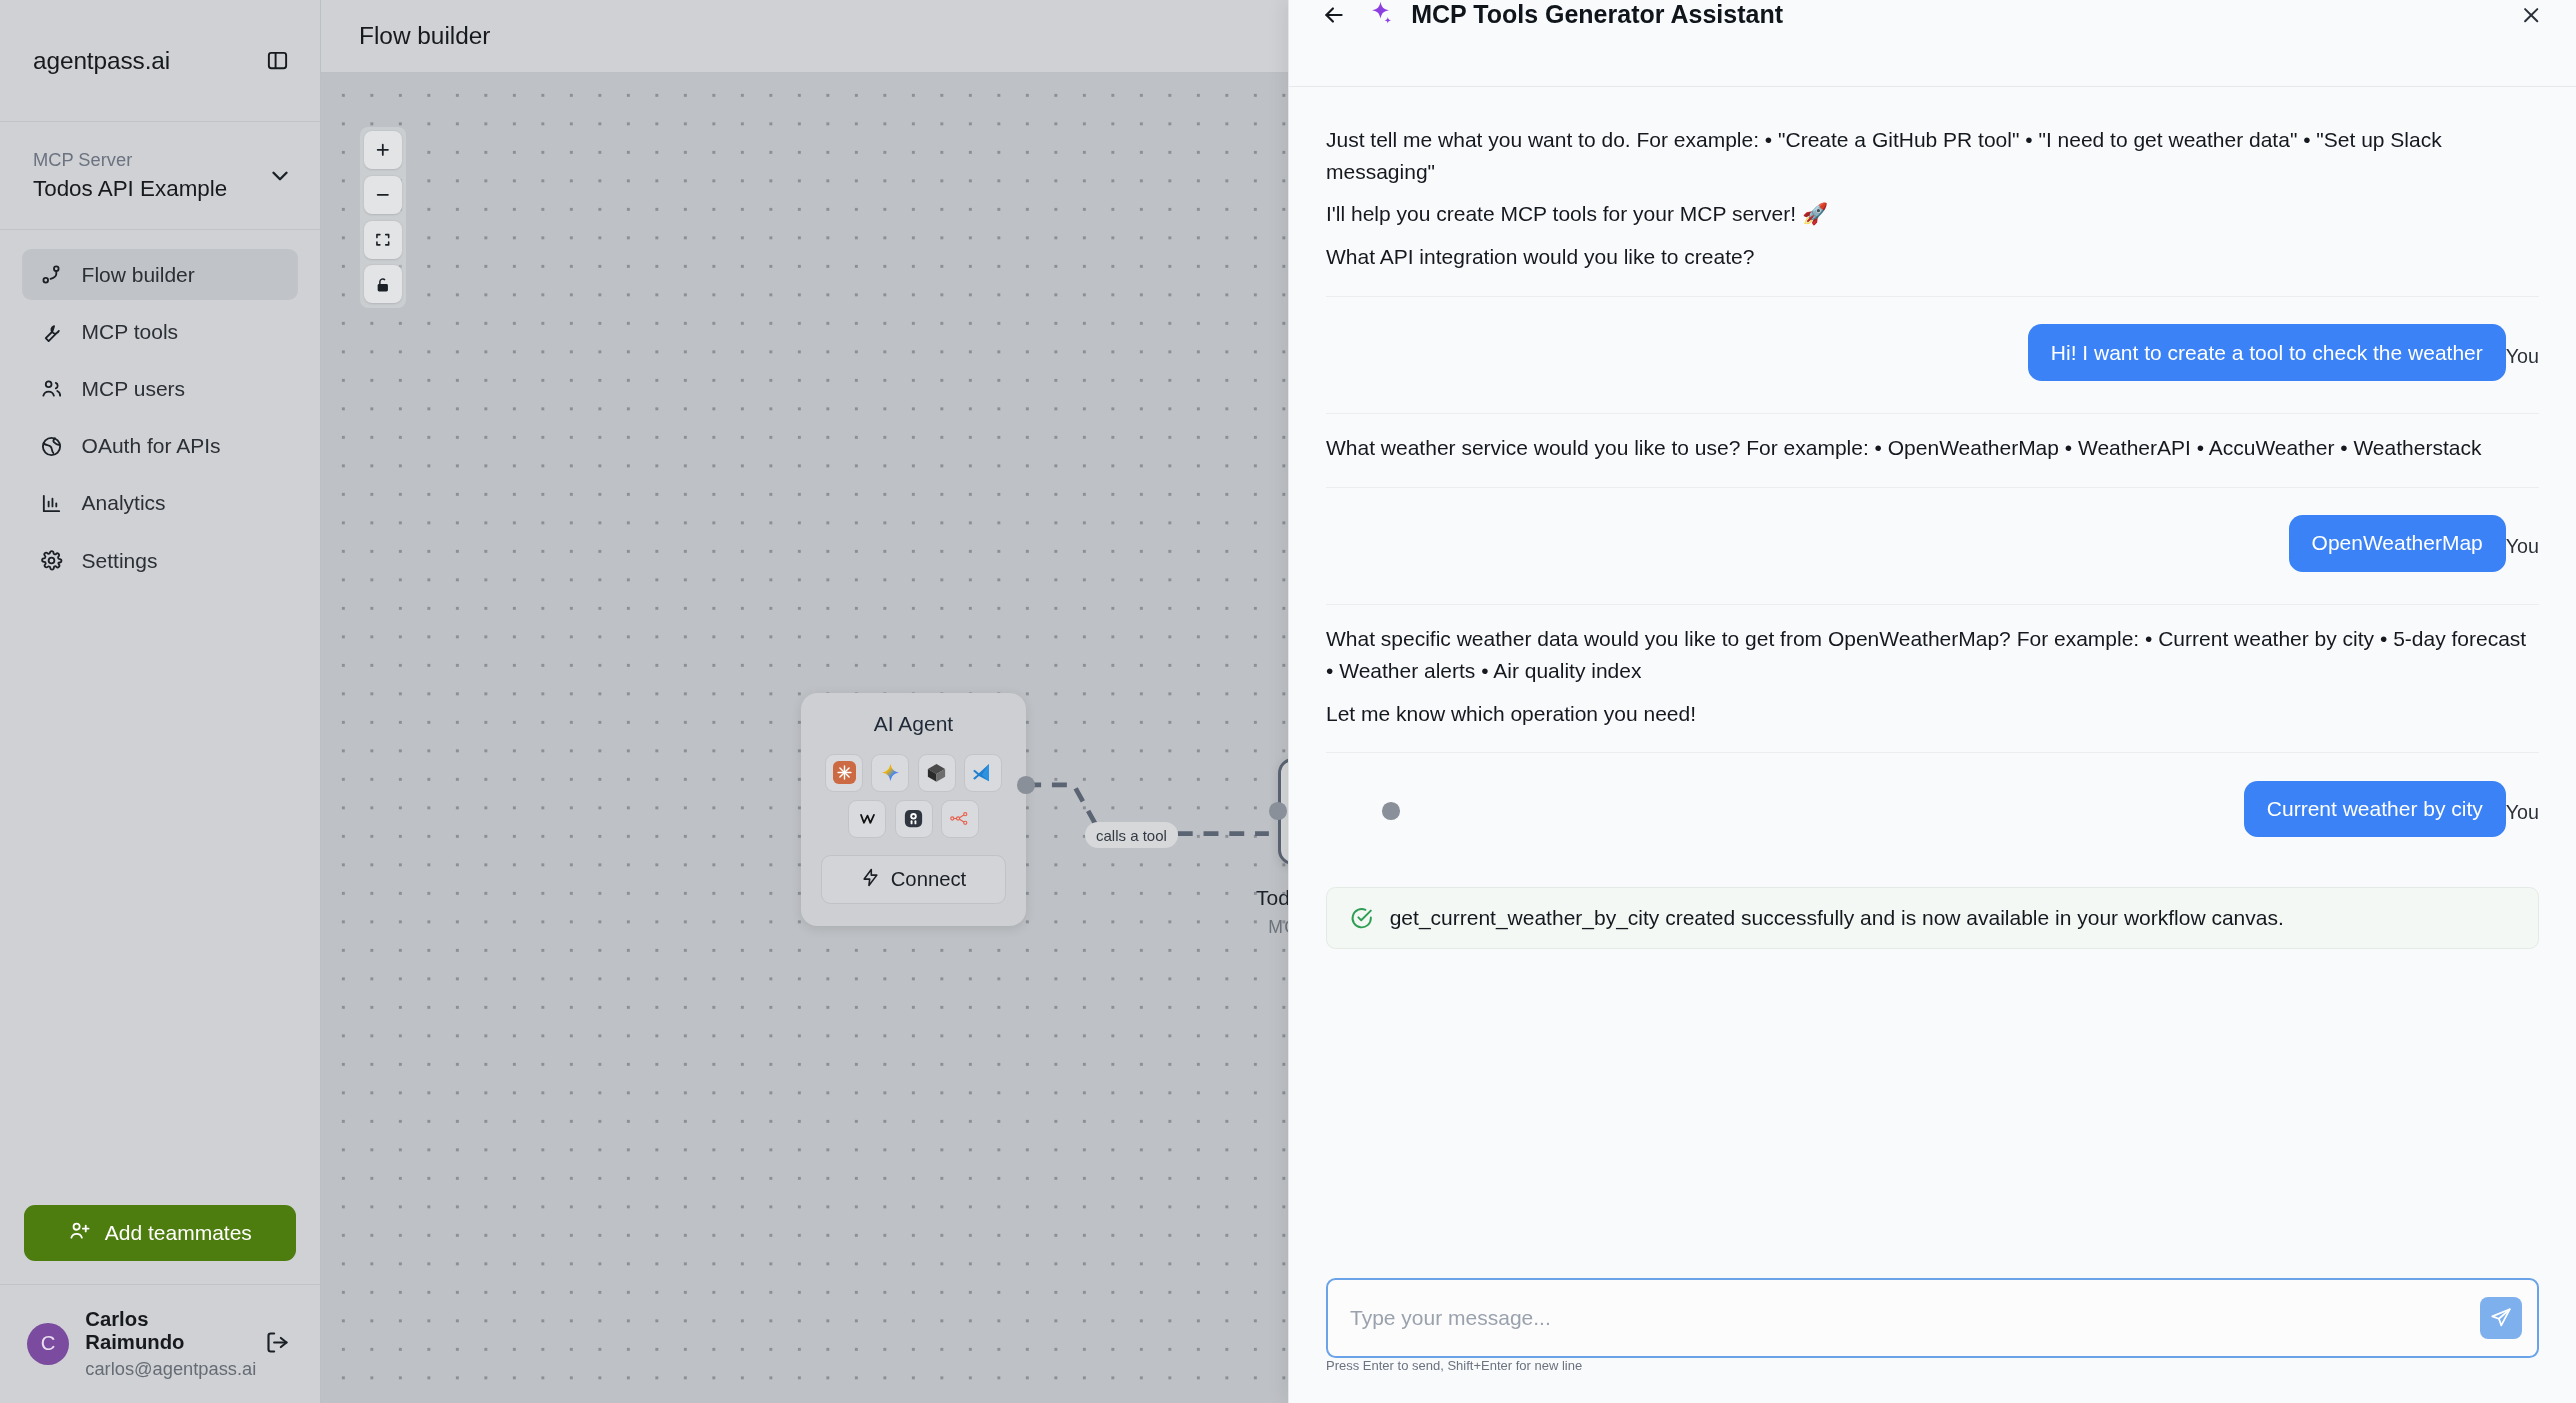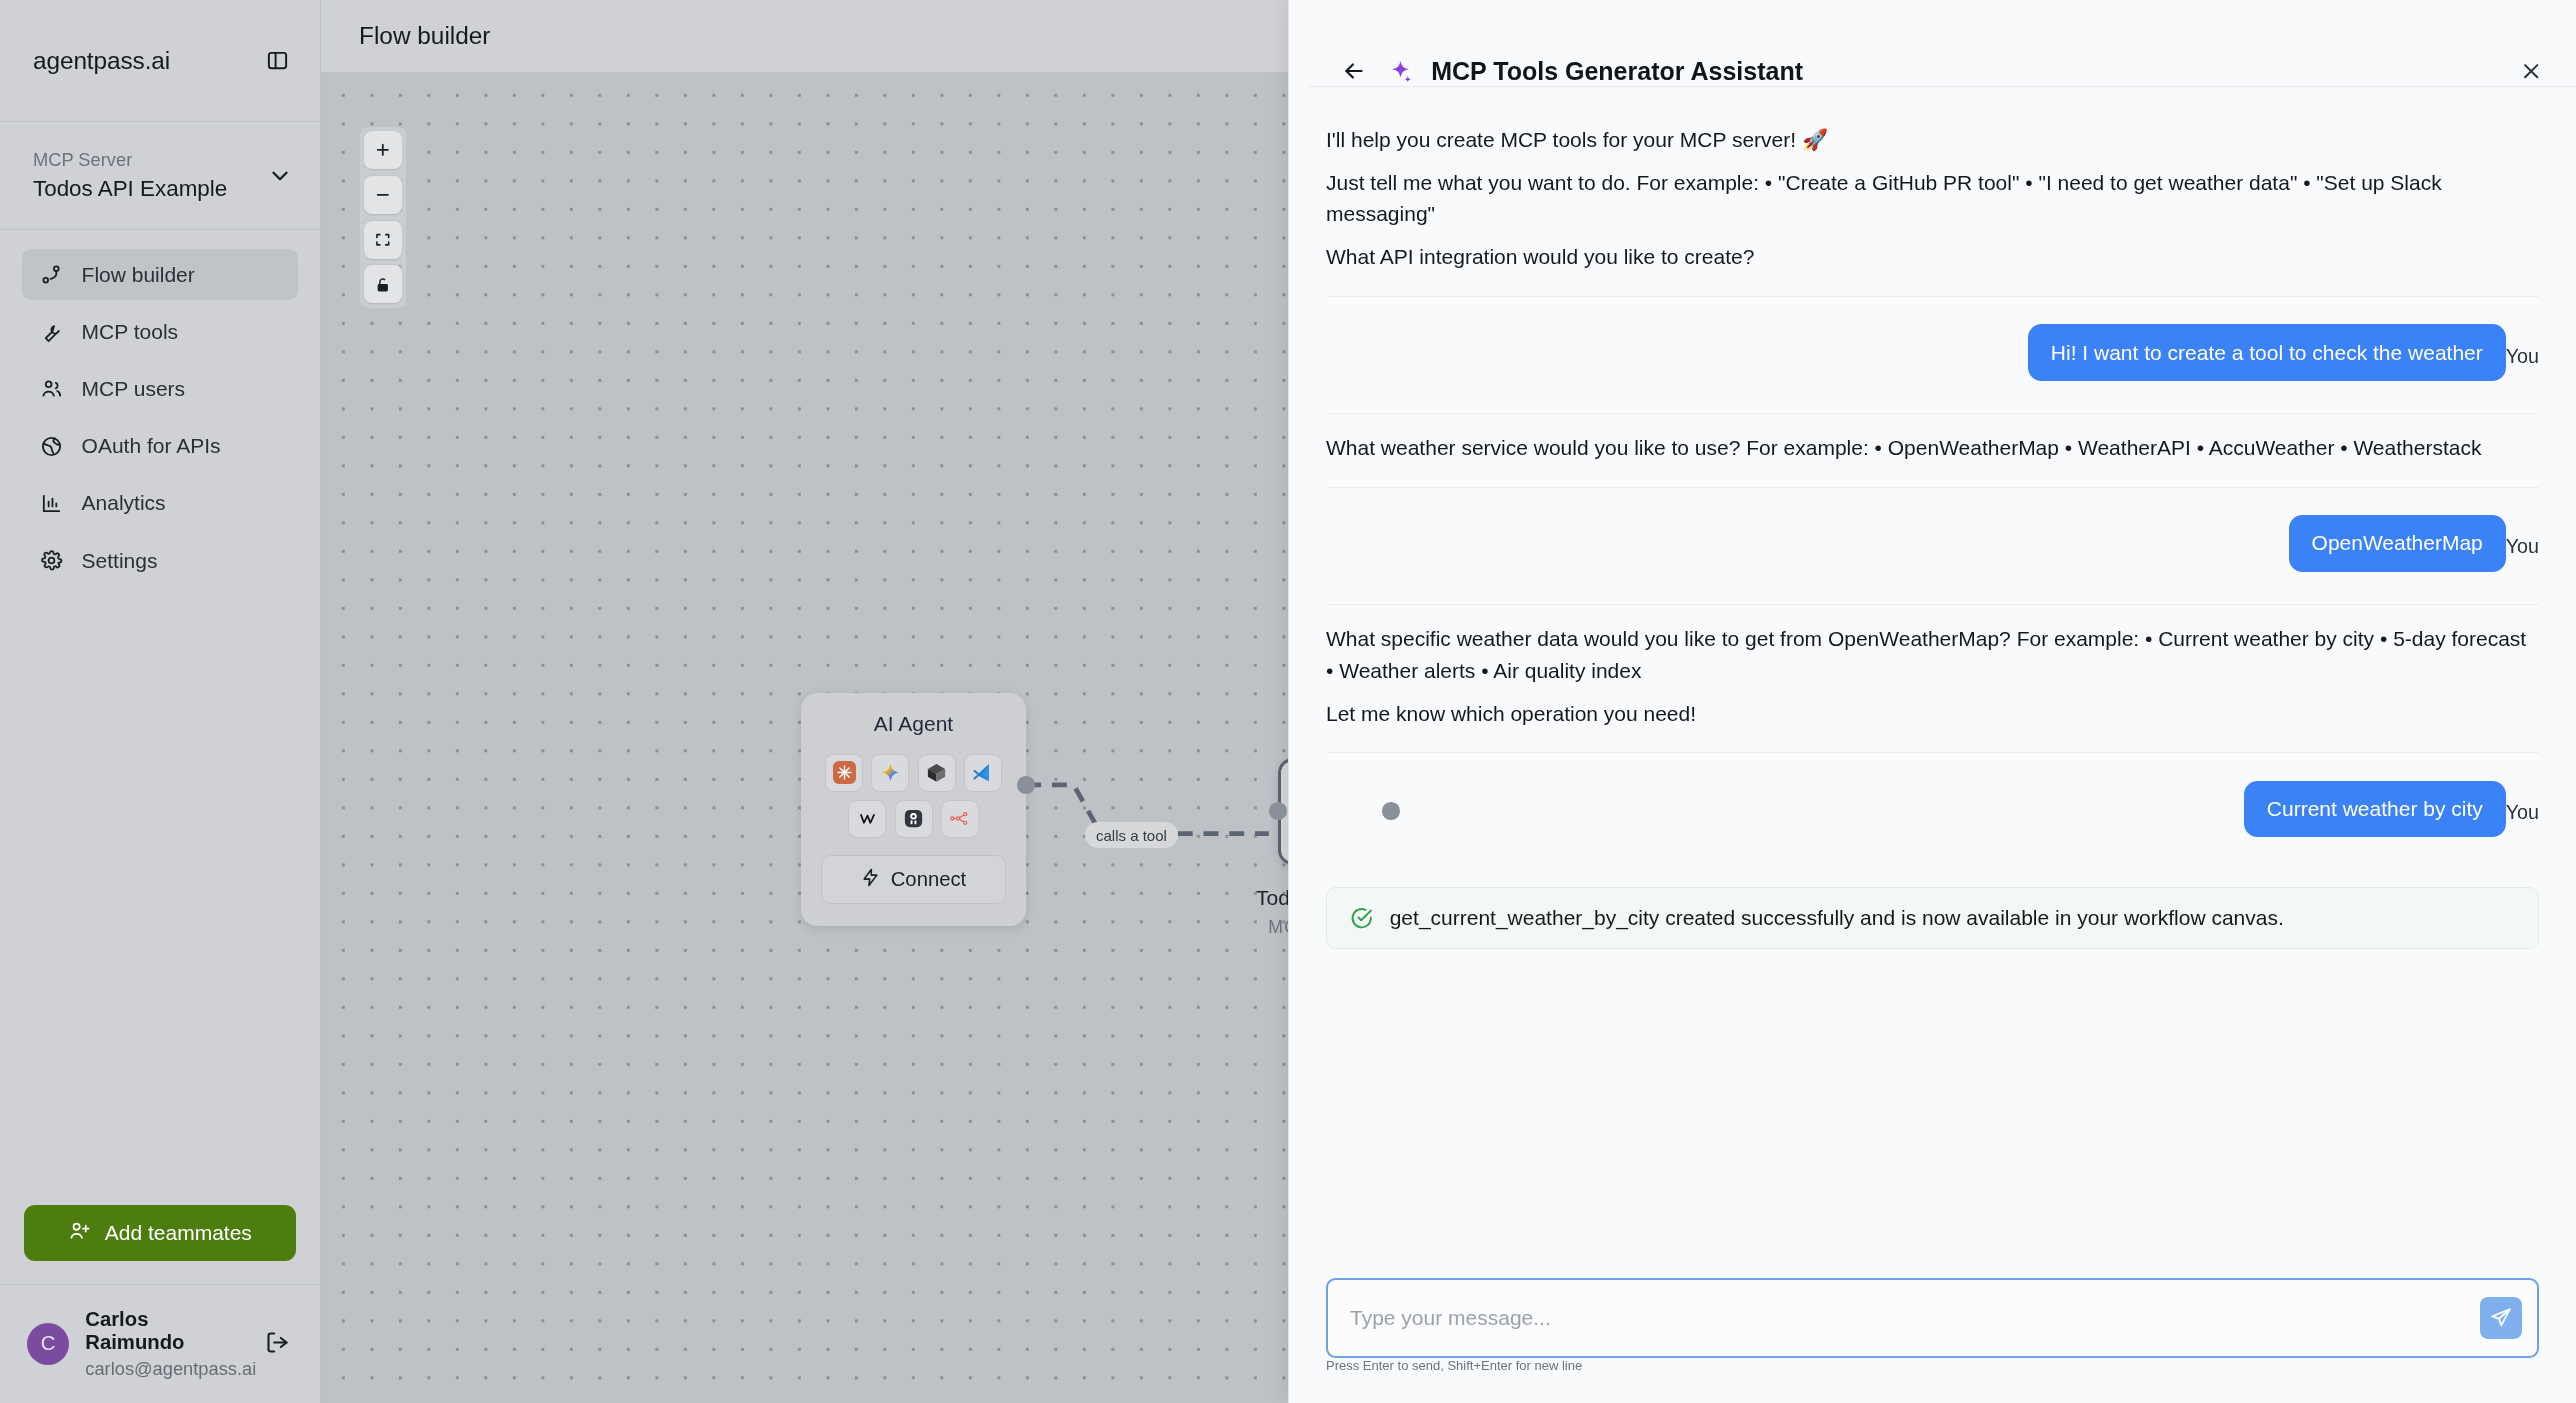--- a/index.html
+++ b/index.html
@@ -148,24 +148,23 @@
   .chat {
     position: absolute; right: 0; top: 0;
     width: 1288px; height: 1403px;
     background: #f9fafb;
     border-left: 1px solid #e3e5e8;
     display: flex; flex-direction: column;
     box-shadow: -5.4px 0 17.6px rgba(0,0,0,0.07);
   }
   .chat-head {
     height: 87px; flex: 0 0 87px;
-    display: flex; align-items: flex-end; gap: 17.6px;
+    display: flex; align-items: flex-start; gap: 17.6px;
     padding: 0 30px; border-bottom: 1px solid #e6e8eb;
     background: #f9fafb;
-    margin-left: 20px;
   }
   .chat-back { width: 30px; height: 30px; cursor: pointer; display:flex;align-items:center;justify-content:center;}
   .chat-title { font-size: 25px; font-weight: bold; color: #10151c; flex:1 1 auto;}
   .chat-close { width: 30px; height: 30px; cursor: pointer; display:flex;align-items:center;justify-content:center;}
 
   .chat-body { flex: 1 1 auto; overflow: hidden; padding: 19px 37px 0 37px; }
   .msg-block { padding: 17.6px 0 23px 0; }
   .msg-block + .msg-block { border-top: 1px solid #ededf0; }
   .msg-assistant { font-size: 21px; line-height: 1.52; color: #15191f; }
   .msg-assistant p + p { margin-top: 11px; }
@@ -492,22 +491,22 @@
             <line x1="6" y1="6" x2="18" y2="18"></line>
             <line x1="18" y1="6" x2="6" y2="18"></line>
           </svg>
       </span>
     </div>
 
     <div class="chat-body">
 
       <div class="msg-block">
         <div class="msg-assistant">
+          <p>Just tell me what you want to do. For example: • "Create a GitHub PR tool" • "I need to get weather data" • "Set up Slack messaging"</p>
           <p>I'll help you create MCP tools for your MCP server! 🚀</p>
-          <p>Just tell me what you want to do. For example: • "Create a GitHub PR tool" • "I need to get weather data" • "Set up Slack messaging"</p>
           <p>What API integration would you like to create?</p>
         </div>
       </div>
 
       <div class="msg-block">
         <div class="row-user">
           <div class="bubble-user">Hi! I want to create a tool to check the weather</div>
           <div class="user-tag">You</div>
         </div>
       </div>

